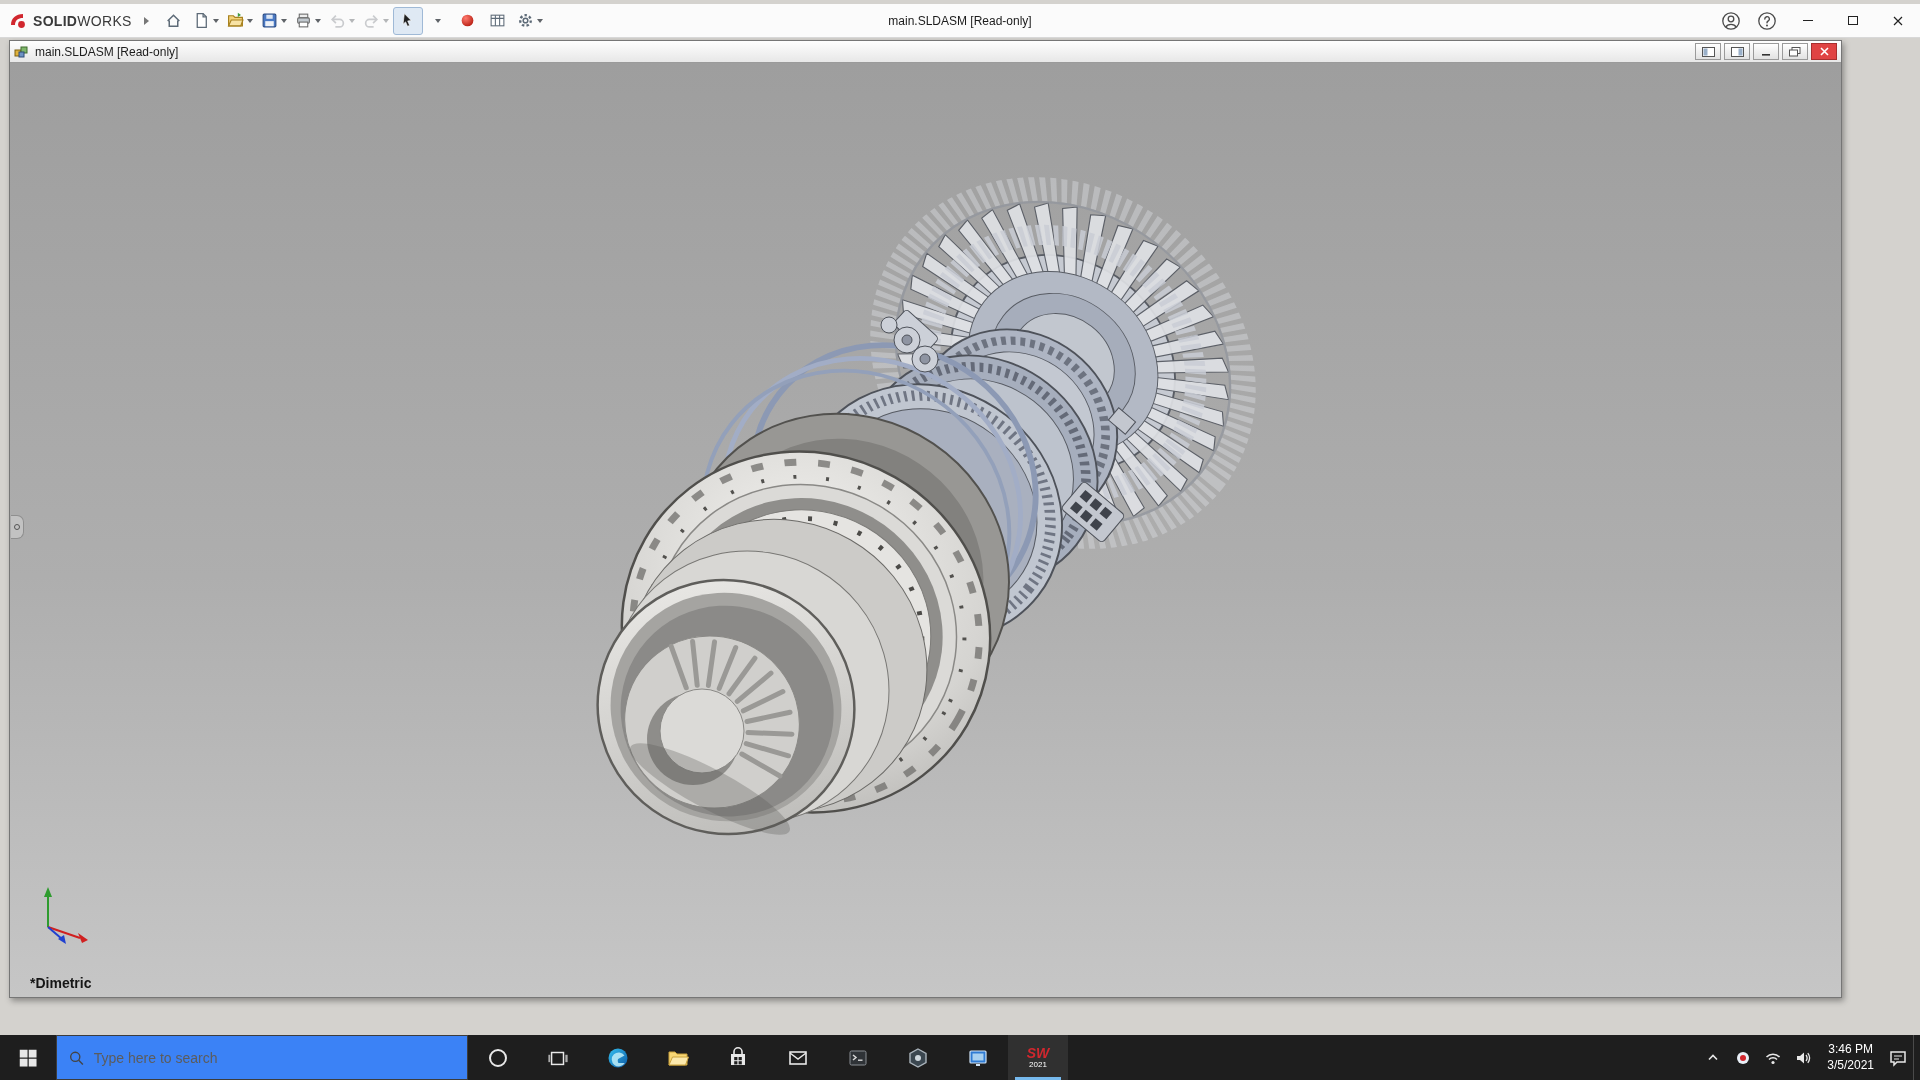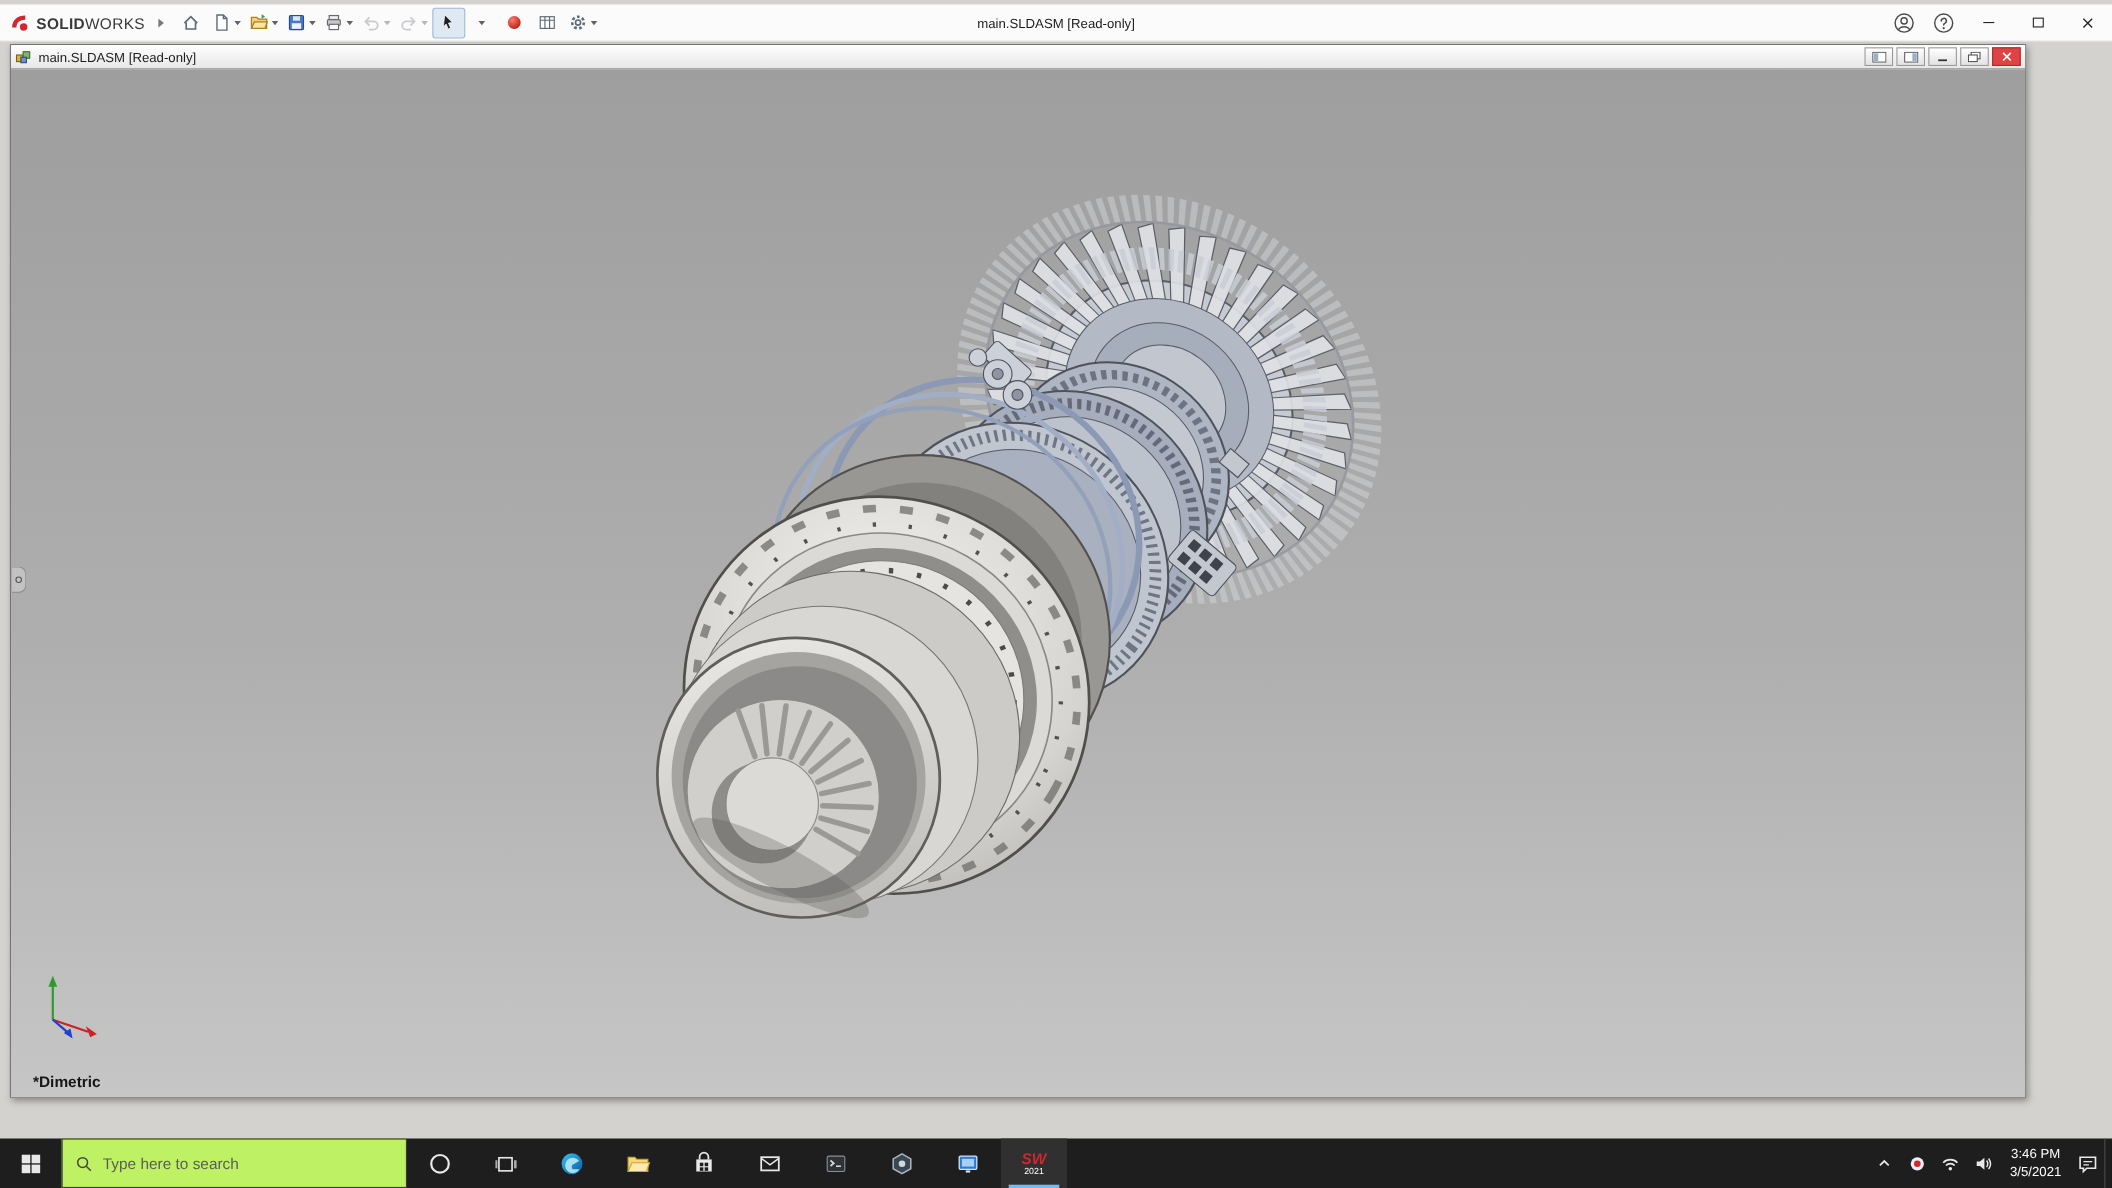--- a/index.html
+++ b/index.html
@@ -47,21 +47,21 @@
             border-radius:0 7px 7px 0; background:#c2c2c2; display:flex; align-items:center; justify-content:center; }
   .fm-dot { width:6px; height:6px; border:1px solid #555; border-radius:50%; }
 
   
   .taskbar { position:absolute; bottom:0; left:0; width:1920px; height:45px; background:#1e1e1e; display:flex;
              align-items:stretch; z-index:60; }
   .tk-item { width:60px; display:flex; align-items:center; justify-content:center; position:relative; }
   .tk-item.start { width:56px; }
   .tk-item.active { background:#303030; }
   .tk-item.active::after { content:""; position:absolute; bottom:0; left:7px; right:7px; height:3px; background:#76b9ed; }
-  .tk-search { width:314px; background:#bef264; border:1px solid #3c3c3c; display:flex; align-items:center; gap:9px; padding:0 11px; }
+  .tk-search { width:412px; background:#3b82f6; border:1px solid #3c3c3c; display:flex; align-items:center; gap:9px; padding:0 11px; }
   .tk-search input { border:none; outline:none; font-size:14px; color:#333; width:100%; background:transparent; }
   .tk-search input::placeholder { color:#5c5c5c; }
   .tray { margin-left:auto; display:flex; align-items:stretch; }
   .tray-item { width:30px; display:flex; align-items:center; justify-content:center; }
   .clock { display:flex; flex-direction:column; align-items:center; justify-content:center; color:#fff; font-size:12px;
            line-height:1.3; padding:0 9px; }
   .show-desktop { width:7px; border-left:1px solid #4a4a4a; }
   .sw-ico { display:flex; flex-direction:column; align-items:center; justify-content:center; }
   .sw-letters { color:#d1272e; font-weight:800; font-style:italic; font-size:14px; line-height:1; }
   .sw-year { color:#ffffff; font-size:8px; line-height:1; margin-top:1px;text-align:center; }

